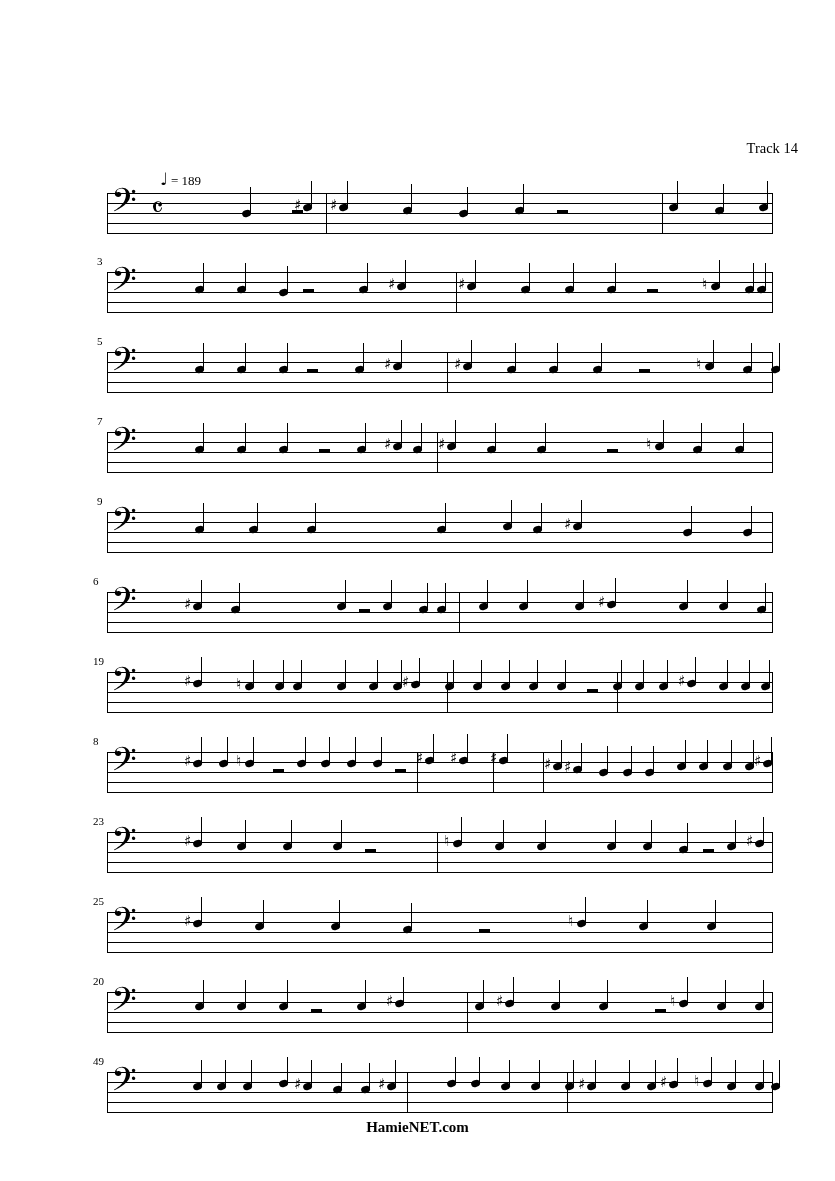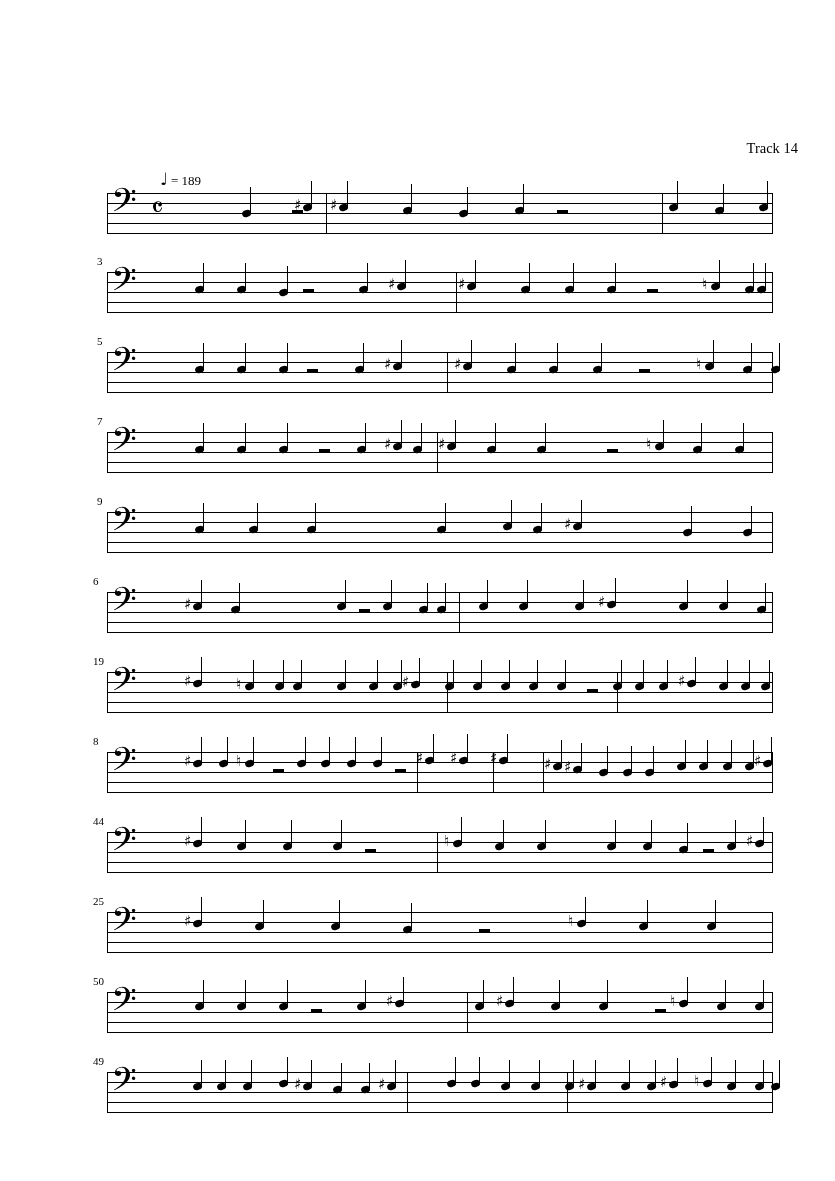--- a/index.html
+++ b/index.html
@@ -526,21 +526,21 @@
         <div class="acc" style="left: 647px; top: 2px;">♯</div>
       </div>
       <div class="system" style="top: 832px;">
         <div class="staff">
           <div class="line l0"></div>
           <div class="line l1"></div>
           <div class="line l2"></div>
           <div class="line l3"></div>
           <div class="line l4"></div>
         </div>
-        <div class="measure-num" style="left: -14px;">44</div>
+        <div class="measure-num" style="left: -14px;">23</div>
         <div class="clef">𝄢</div>
         <div class="barline" style="left: 0px;"></div>
         <div class="barline" style="left: 330px;"></div>
         <div class="barline" style="left: 665px;"></div>
         <div class="note" style="left: 86px; top: 8px;"></div>
         <div class="stem" style="left: 94.2px; top: -15px;"></div>
         <div class="acc" style="left: 77px; top: 2px;">♯</div>
         <div class="note" style="left: 130px; top: 11px;"></div>
         <div class="stem" style="left: 138.2px; top: -12px;"></div>
         <div class="note" style="left: 176px; top: 11px;"></div>
@@ -599,21 +599,21 @@
         <div class="stem" style="left: 608.2px; top: -12px;"></div>
       </div>
       <div class="system" style="top: 992px;">
         <div class="staff">
           <div class="line l0"></div>
           <div class="line l1"></div>
           <div class="line l2"></div>
           <div class="line l3"></div>
           <div class="line l4"></div>
         </div>
-        <div class="measure-num" style="left: -14px;">50</div>
+        <div class="measure-num" style="left: -14px;">20</div>
         <div class="clef">𝄢</div>
         <div class="barline" style="left: 0px;"></div>
         <div class="barline" style="left: 360px;"></div>
         <div class="barline" style="left: 665px;"></div>
         <div class="note" style="left: 88px; top: 11px;"></div>
         <div class="stem" style="left: 96.2px; top: -12px;"></div>
         <div class="note" style="left: 130px; top: 11px;"></div>
         <div class="stem" style="left: 138.2px; top: -12px;"></div>
         <div class="note" style="left: 172px; top: 11px;"></div>
         <div class="stem" style="left: 180.2px; top: -12px;"></div>
@@ -698,14 +698,15 @@
         <div class="acc" style="left: 587px; top: 2px;">♮</div>
         <div class="note" style="left: 620px; top: 11px;"></div>
         <div class="stem" style="left: 628.2px; top: -12px;"></div>
         <div class="note" style="left: 648px; top: 11px;"></div>
         <div class="stem" style="left: 656.2px; top: -12px;"></div>
         <div class="note" style="left: 664px; top: 11px;"></div>
         <div class="stem" style="left: 672.2px; top: -12px;"></div>
       </div>
     </div>
 
+  <div class="footer">HamieNET.com</div>
 
 </div>
 
 </body></html>

